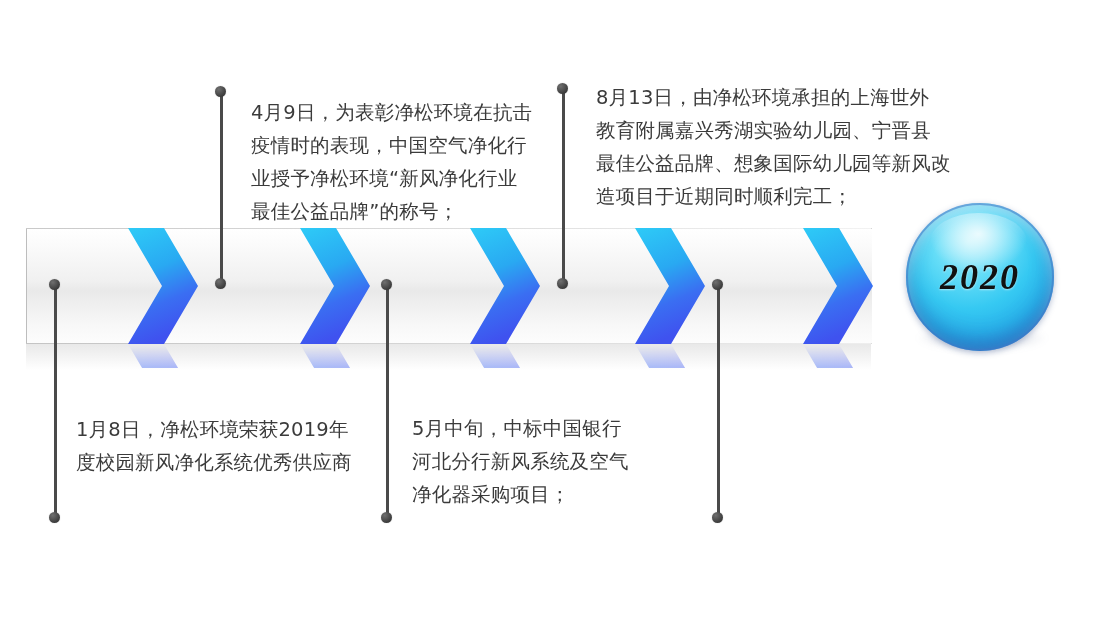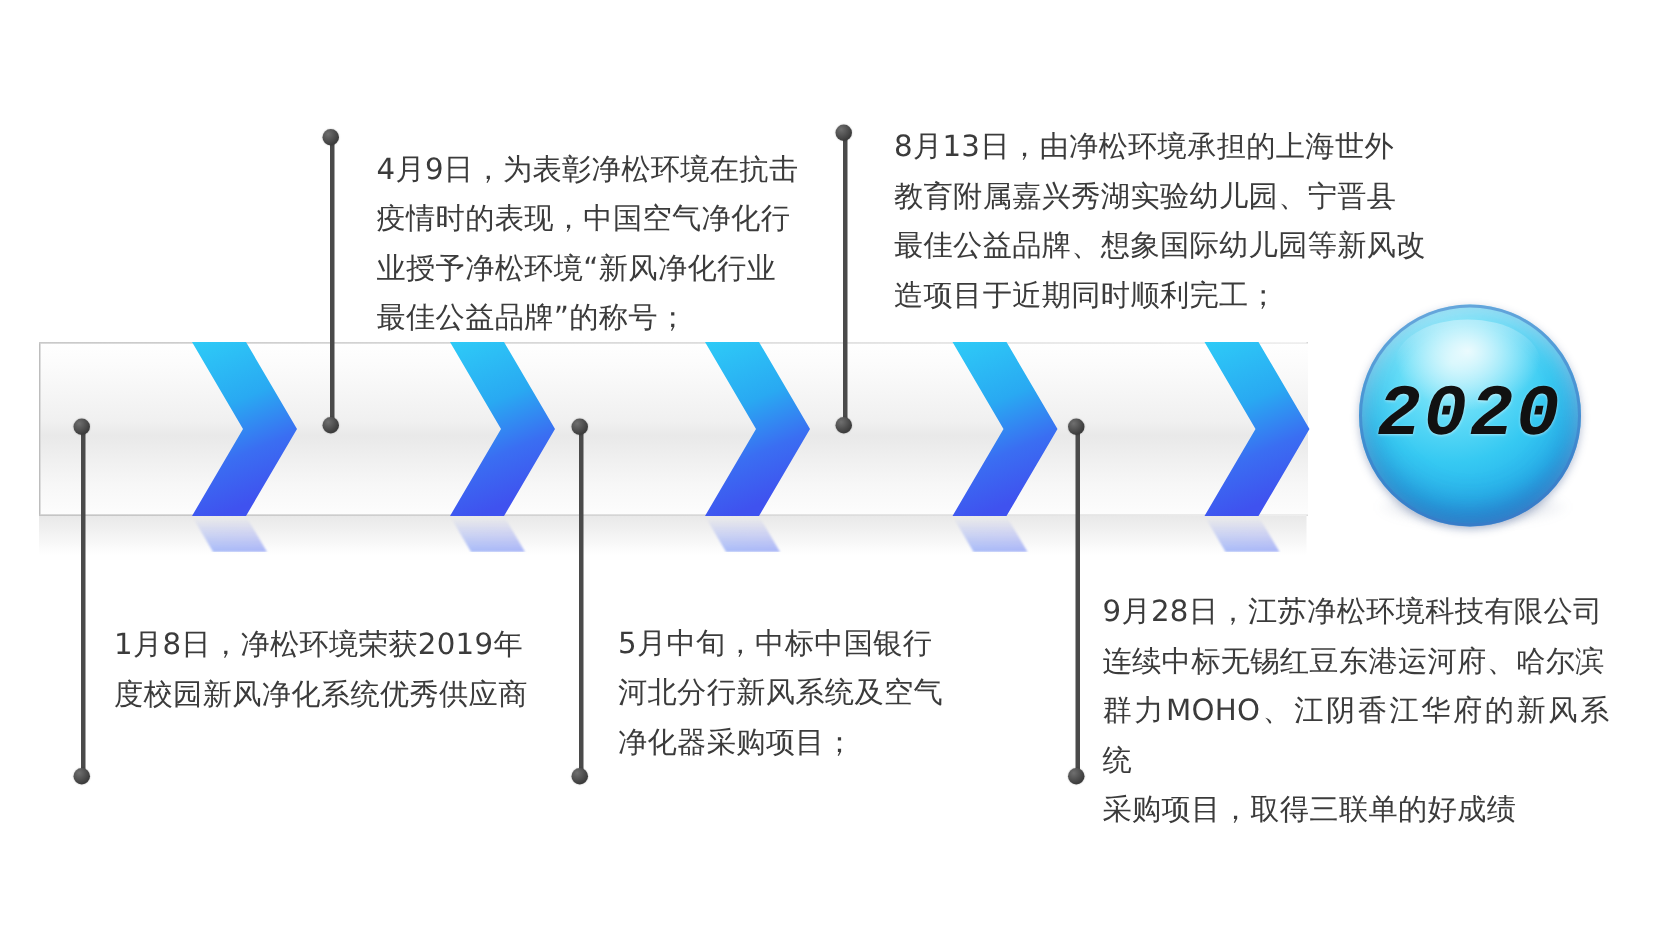--- a/index.html
+++ b/index.html
@@ -172,22 +172,22 @@
   }
   .sphere .year {
     position: absolute;
     left: 0;
     top: 0;
     width: 100%;
     height: 100%;
     display: flex;
     align-items: center;
     justify-content: center;
-    font-family: Liberation Mono, monospace;
-    font-size: 48px;
+    font-family: Liberation Serif, serif;
+    font-size: 36px;
     font-weight: bold;
     font-style: italic;
     letter-spacing: 2px;
     color: #111111;
     text-shadow: 0 1px 2px rgba(255,255,255,.5);
   }
 </style>
 </head>
 <body>
 
@@ -301,24 +301,20 @@
 
   <div class="note" style="left:412px; top:396px; width:252px;margin-top:16px;">5月中旬，中标中国银行
 河北分行新风系统及空气
 净化器采购项目；</div>
 
   <div class="note" style="left:596px; top:81px; width:388px;">8月13日，由净松环境承担的上海世外
 教育附属嘉兴秀湖实验幼儿园、宁晋县
 最佳公益品牌、想象国际幼儿园等新风改
 造项目于近期同时顺利完工；</div>
 
-  <div class="note" style="left:735px; top:391px; width:338px;">9月28日，江苏净松环境科技有限公司
-连续中标无锡红豆东港运河府、哈尔滨
-群力MOHO、江阴香江华府的新风系统
-采购项目，取得三联单的好成绩</div>
 
   <div class="sphere-wrap">
     <div class="sphere-shadow"></div>
     <div class="sphere">
       <div class="rim"></div>
       <div class="gloss"></div>
       <div class="year">2020</div>
     </div>
   </div>
 

